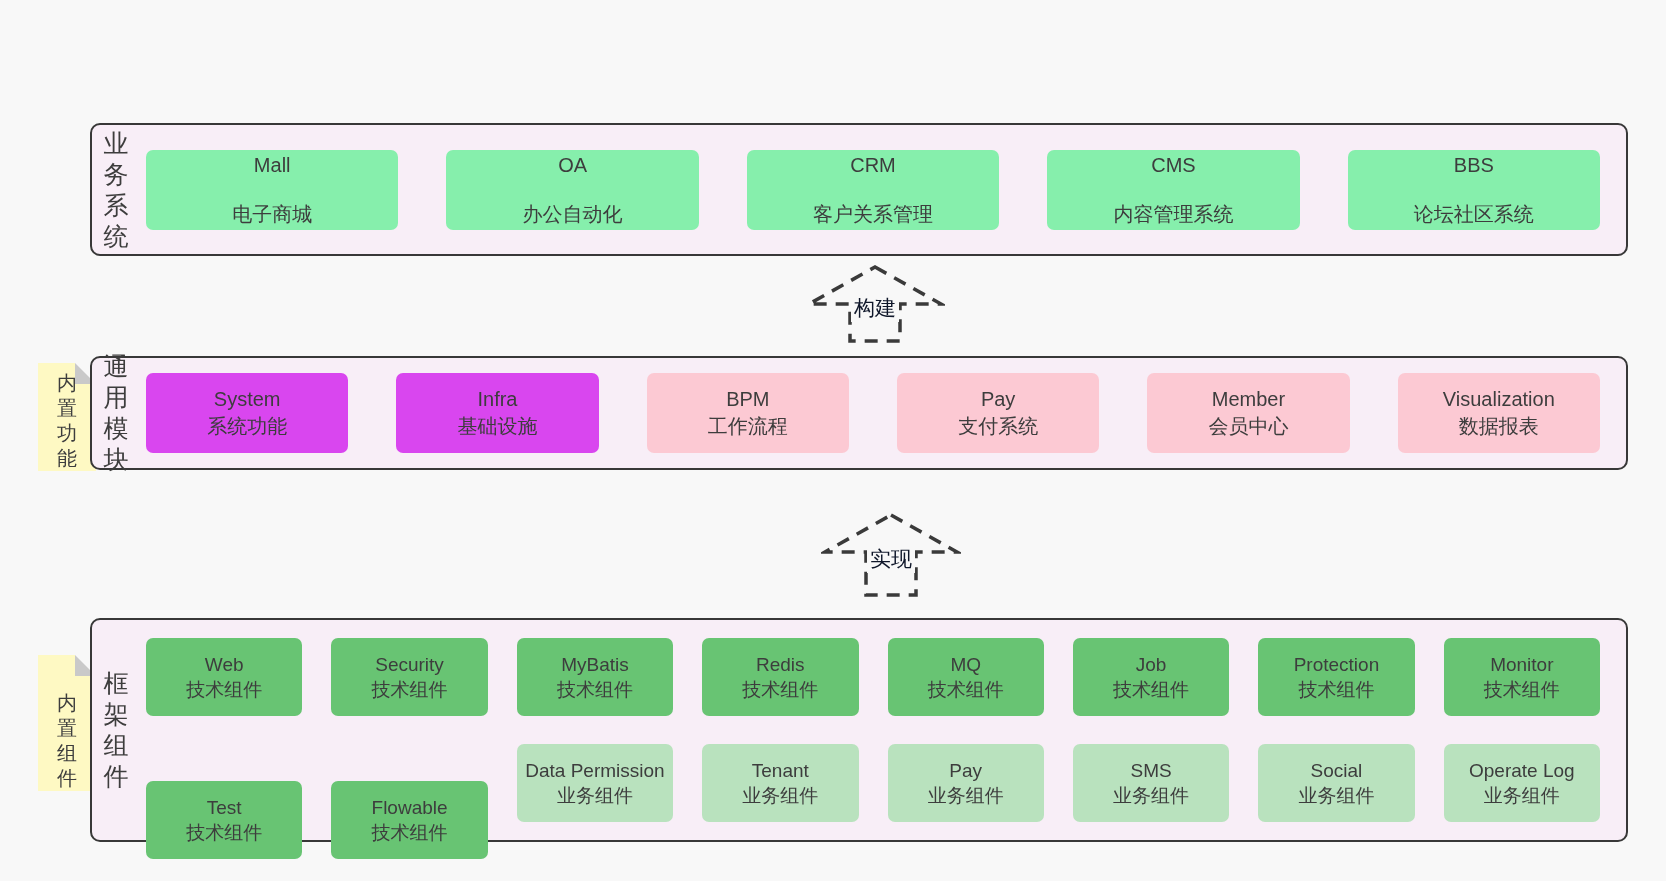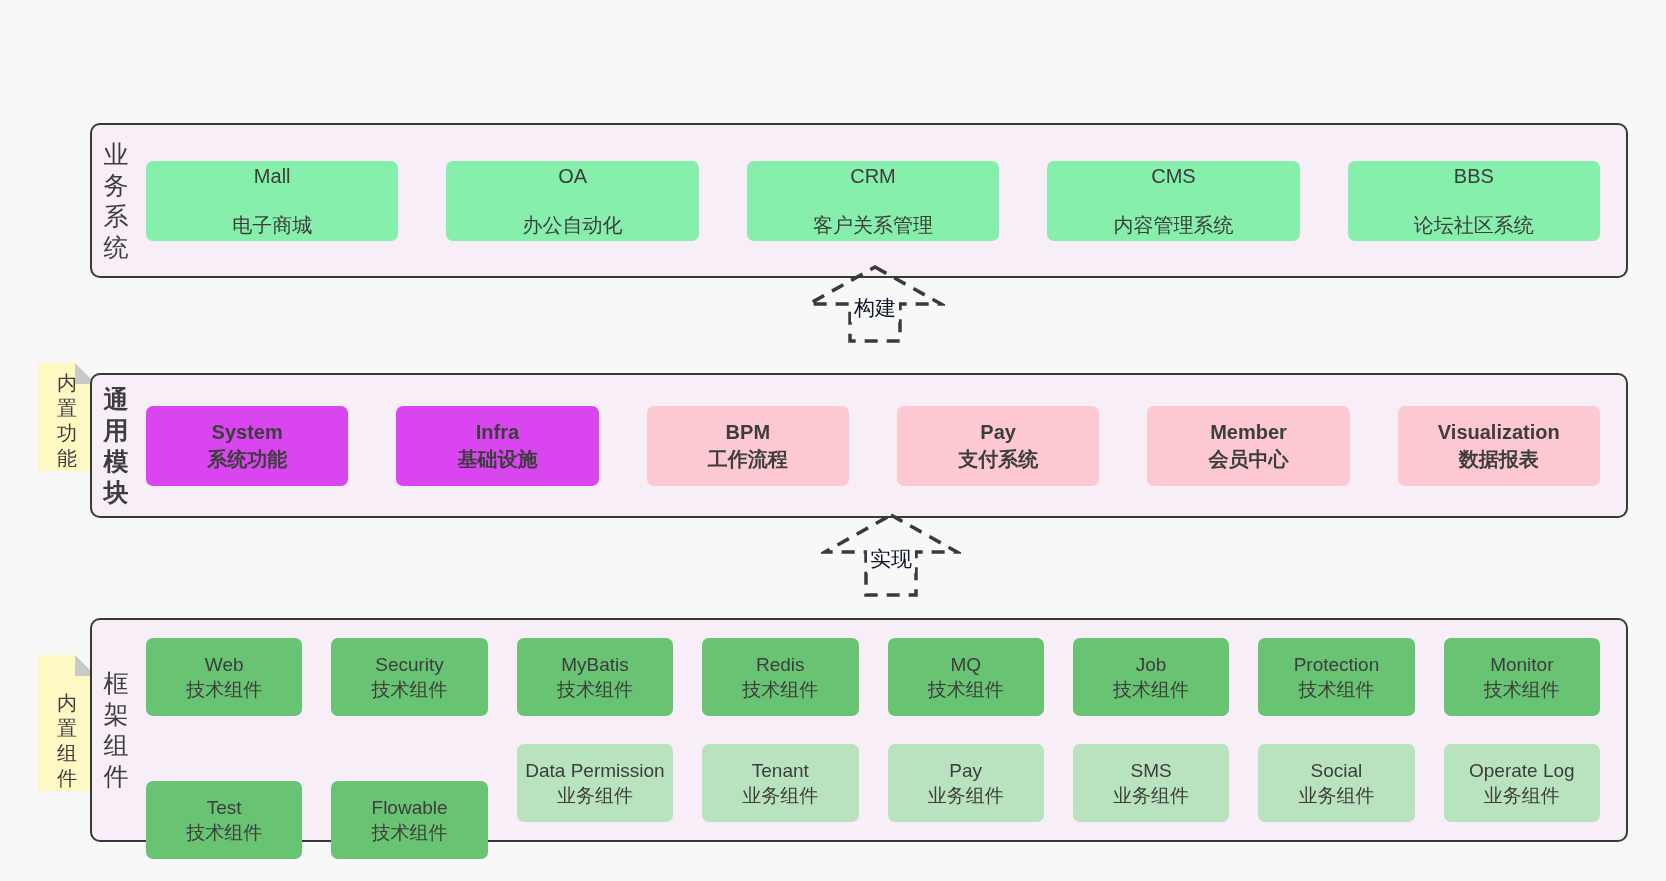--- a/index.html
+++ b/index.html
@@ -8,22 +8,22 @@
     background:#f8f8f8;
     font-family:"Liberation Sans","DejaVu Sans",sans-serif;
     color:#3d3d3d;
   }
   
   .panel{
     position:absolute;left:90px;width:1538px;box-sizing:border-box;
     background:#f8eef7;border:2px solid #383838;border-radius:10px;
     display:flex;z-index:1;
   }
-  #panel-business{top:123px;height:155px;align-items:center;}
-  #panel-modules{top:373px;height:145px;font-weight:bold;}
+  #panel-business{top:123px;height:133px;align-items:center;}
+  #panel-modules{top:356px;height:114px;}
   #panel-components{top:618px;height:224px;}
   .panel-label{
     width:48px;display:flex;align-items:center;justify-content:center;
     font-size:25px;
   }
   .panel-label span{
     display:block;width:28px;word-break:break-all;line-height:31px;
     text-align:center;
   }
   .rows{

